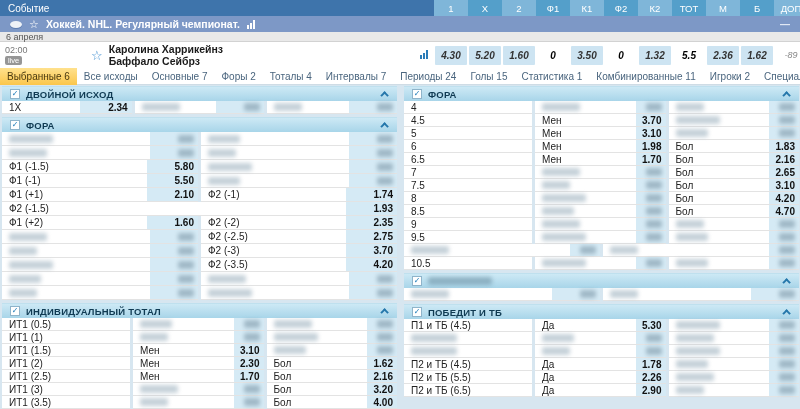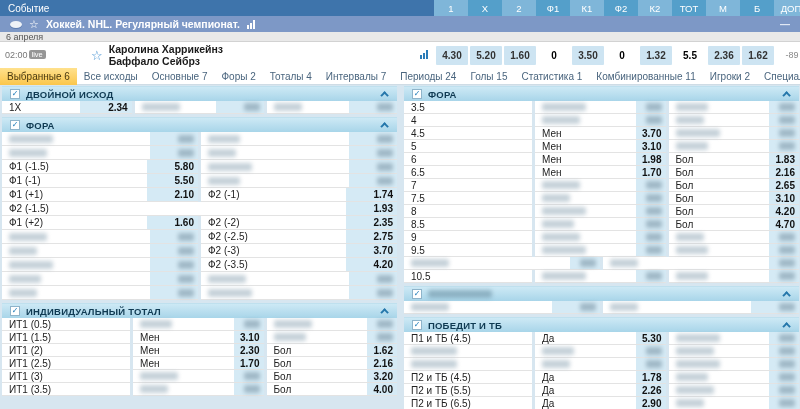--- a/index.html
+++ b/index.html
@@ -22,29 +22,29 @@
   .bars i { width:2px; background:currentColor; display:block; }
   .bars i:nth-child(1){height:4px;} .bars i:nth-child(2){height:6px;} .bars i:nth-child(3){height:9px;}
   .bars-w { color:#fff; }
   .sportdash { margin-left:auto; margin-right:10px; color:#e4ebf5; font-weight:bold; }
 
   
   .daterow { height:10px; background:#e9e9e9; border-bottom:1px solid #d2d2d2; color:#555; font-size:9px; line-height:10px; padding-left:6px; }
 
   
   .matchrow { height:26px; background:#fff; position:relative; display:flex; align-items:center; }
-  .mr-left { width:36px; padding-left:5px; display:flex; flex-direction:row; align-items:flex-start; gap:1px; }
+  .mr-left { width:36px; padding-left:5px; display:flex; flex-direction:column; align-items:flex-start; gap:1px; }
   .time { color:#777; font-size:9px; }
   .live { background:#969696; color:#fff; font-size:7.5px; line-height:9px; padding:0 3px; border-radius:2px; }
   .star-b { color:#3e8ed0; font-size:13px; margin:0 6px 0 55px; }
   .teams { display:flex; flex-direction:column; justify-content:center; }
   .team { font-weight:bold; color:#1b1b1b; font-size:10.5px; line-height:12px; }
   .match-bars { position:absolute; right:372px; top:8px; color:#2b7cb8; }
   .odds-strip { position:absolute; right:0; top:0; height:100%; width:366px; display:flex; align-items:center; overflow:hidden; }
-  .ocell { flex:0 0 34px; display:flex; justify-content:flex-end; }
+  .ocell { flex:0 0 34px; display:flex; justify-content:center;font-style:italic; }
   .obox { width:32px; height:19px; display:flex; align-items:center; justify-content:center; border-radius:1px; font-size:10px; }
   .obox.odd { background:#cde4f2; font-weight:bold; color:#333; }
   .obox.param { font-weight:bold; color:#000; }
   .obox.more { color:#888; font-size:9px; }
 
   
   .tabbar { height:17px; background:#fff; display:flex; align-items:center; border-bottom:1px solid #cfdce5; }
   .tab { padding:0 7px; height:17px; line-height:17px; color:#4a657e; font-size:10px; white-space:nowrap; cursor:pointer; }
   .tab.active { background:linear-gradient(#ffe18d,#fbc64b); color:#4a3a10; }
 
@@ -404,20 +404,39 @@
             <div class="cell">
               <span class="cl">
                 <span class="blob" style="width: 38px;"></span>
               </span>
               <span class="cv">
                 <span class="blob" style="width: 16px;"></span>
               </span>
             </div>
           </div>
           <div class="row">
+            <div class="hcell">ИТ1 (1)</div>
+            <div class="cell">
+              <span class="cl">
+                <span class="blob" style="width: 28px;"></span>
+              </span>
+              <span class="cv">
+                <span class="blob" style="width: 16px;"></span>
+              </span>
+            </div>
+            <div class="cell">
+              <span class="cl">
+                <span class="blob" style="width: 44px;"></span>
+              </span>
+              <span class="cv">
+                <span class="blob" style="width: 16px;"></span>
+              </span>
+            </div>
+          </div>
+          <div class="row">
             <div class="hcell">ИТ1 (1.5)</div>
             <div class="cell">
               <span class="cl">Мен</span>
               <span class="cv">3.10</span>
             </div>
             <div class="cell">
               <span class="cl">
                 <span class="blob" style="width: 32px;"></span>
               </span>
               <span class="cv">
@@ -482,39 +501,20 @@
     </div>
   <div class="panel">
       <div class="section sec-triple rh13">
         <div class="sec-head">
           <span class="cb">✓</span>
           <span class="sec-title">ФОРА</span>
           <span class="chev"></span>
         </div>
         <div class="sec-body">
           <div class="row">
-            <div class="hcell">3.5</div>
-            <div class="cell">
-              <span class="cl">
-                <span class="blob" style="width: 44px;"></span>
-              </span>
-              <span class="cv">
-                <span class="blob" style="width: 16px;"></span>
-              </span>
-            </div>
-            <div class="cell">
-              <span class="cl">
-                <span class="blob" style="width: 32px;"></span>
-              </span>
-              <span class="cv">
-                <span class="blob" style="width: 16px;"></span>
-              </span>
-            </div>
-          </div>
-          <div class="row">
             <div class="hcell">4</div>
             <div class="cell">
               <span class="cl">
                 <span class="blob" style="width: 38px;"></span>
               </span>
               <span class="cv">
                 <span class="blob" style="width: 16px;"></span>
               </span>
             </div>
             <div class="cell">

